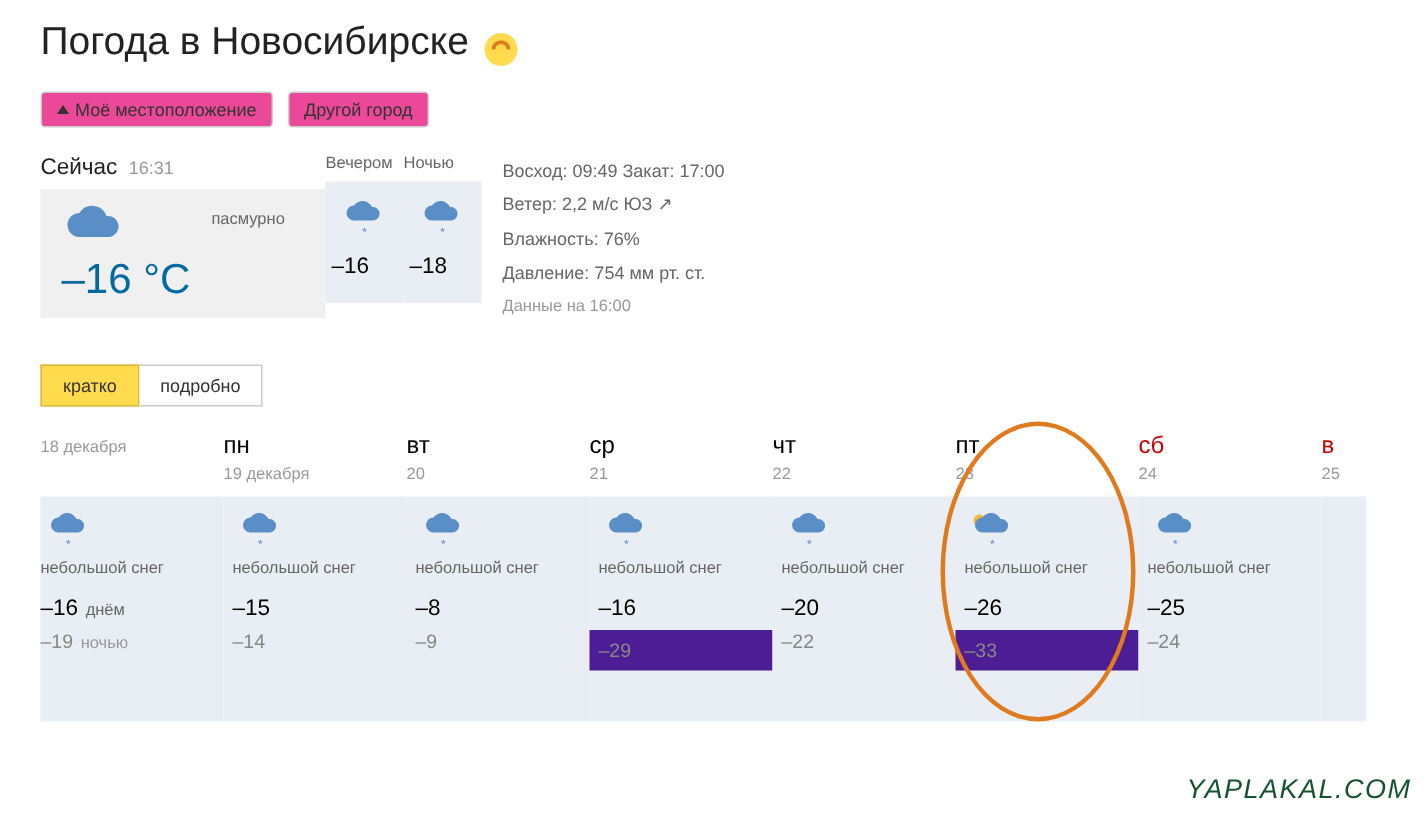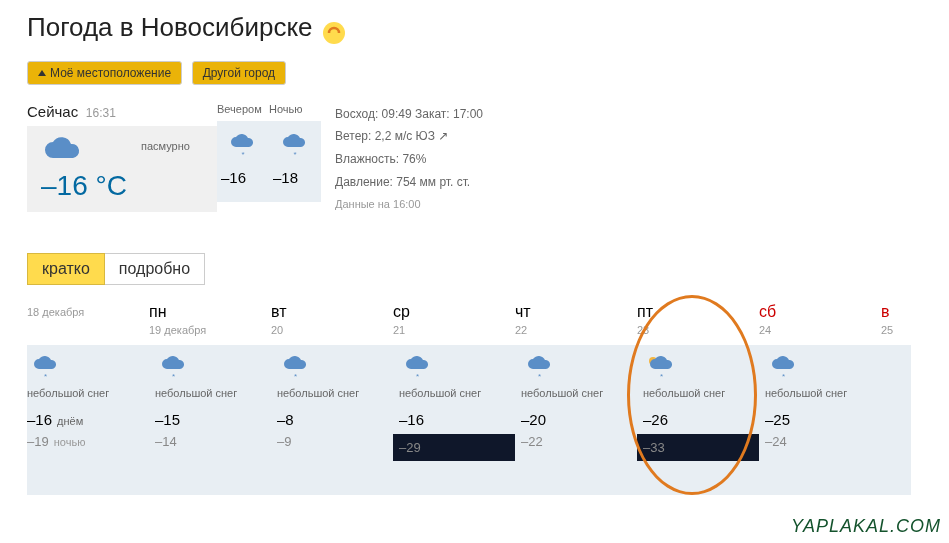--- a/index.html
+++ b/index.html
@@ -2,55 +2,55 @@
 <html><head>
 <meta charset="utf-8">
 <style>
 * { box-sizing: border-box; margin: 0; padding: 0; }
 body { font-family: Arial, Helvetica, sans-serif; font-size: 13px; color: #333; background: #fff; width: 949px; }
 .page { padding: 12px 27px; }
 .header-row { margin-bottom: 16px; }
 .title { font-size: 26px; font-weight: 400; color: #222; display: inline-block; }
 .logo { display: inline-block; vertical-align: middle; margin-left: 6px; width: 24px; height: 24px; }
 .loc-buttons { margin-bottom: 18px; }
-.loc-btn { display: inline-block; border: 1px solid #ccc; border-radius: 3px; padding: 4px 10px; font-size: 12px; background: #eab308; margin-right: 6px; cursor: pointer; }
+.loc-btn { display: inline-block; border: 1px solid #ccc; border-radius: 3px; padding: 4px 10px; font-size: 12px; background: #ec4899; margin-right: 6px; cursor: pointer; }
 .tri { display: inline-block; width: 0; height: 0; border-left: 4px solid transparent; border-right: 4px solid transparent; border-bottom: 6px solid #333; margin-right: 4px; vertical-align: middle; }
 .now-row { display: flex; align-items: flex-start; margin-bottom: 28px; }
 .now-block { }
 .now-label { font-size: 15px; color: #222; }
 .now-time { font-size: 12px; color: #999; margin-left: 4px; }
 .now-main { background: #f0f0f0; padding: 10px 14px; margin-top: 6px; display: flex; align-items: flex-start; gap: 14px; width: 190px; }
 .big-cloud { color: #5a8ec7; }
 .big-temp { font-size: 28px; font-weight: 400; color: #0369a1; margin-top: 6px; }
 .cond-now { font-size: 11px; color: #666; margin-top: 4px; }
 .mini-col { width: 52px; text-align: left; }
 .mini-label { font-size: 11px; color: #666; margin-bottom: 6px; }
 .mini-box { background: #e8eef3; padding: 12px 4px 16px 4px; }
 .mini-icon { color: #5a8ec7; }
 .mini-temp { font-size: 15px; color: #000; margin-top: 10px; }
 .details { margin-left: 14px; font-size: 12px; color: #666; line-height: 1.9; }
 .det-time { color: #999; font-size: 11px; }
 .view-tabs { margin-bottom: 16px; }
-.vtab { display: inline-block; border: 1px solid #ccc; padding: 6px 14px; font-size: 16px; cursor: pointer; margin-top: 10px; }
+.vtab { display: inline-block; border: 1px solid #ccc; padding: 6px 14px; font-size: 12px; cursor: pointer; }
 .vtab.active { background: #ffdb4d; border-color: #d8b83f; }
 .vtab:not(.active) { background: #fff; border-left: none; }
 .forecast-row { display: flex; position: relative; }
 .day-col { width: 122px; flex-shrink: 0; }
 .day-col.sunday { width: 30px; overflow: hidden; }
 .day-head { height: 44px; padding-top: 2px; }
 .day-name { font-size: 16px; font-weight: 400; color: #000; }
 .day-name.weekend { color: #c00; }
 .day-date { font-size: 11px; color: #999; margin-top: 3px; }
 .day-body { background: #e8eef3; padding: 10px 6px; height: 150px; position: relative; }
 .day-first .day-body, .day-first .day-head { padding-left: 0; }
 .fc-icon { color: #5a8ec7; margin-bottom: 6px; margin-left: 4px; }
 .fc-cond { font-size: 11px; color: #666; margin-bottom: 12px; white-space: nowrap; }
 .fc-hi { font-size: 15px; color: #000; }
 .fc-hi .sub { font-size: 11px; color: #666; margin-left: 2px; }
-.fc-lo { font-size: 13px; color: #888; margin-top: 6px; background: #0f172a; margin-left: -6px; margin-right: -6px; margin-bottom: -10px; padding: 6px; }
+.fc-lo { font-size: 13px; color: #888; margin-top: 6px; background: #4c1d95; margin-left: -6px; margin-right: -6px; margin-bottom: -10px; padding: 6px; }
 .fc-lo.nobg { background: transparent; margin: 6px 0 0 0; padding: 0; }
 .fc-lo .sub { font-size: 11px; color: #999; margin-left: 2px; }
 .circle { position: absolute; border: 3px solid #e07a1f; border-radius: 50%; width: 130px; height: 200px; pointer-events: none; left: 600px; top: -6px; }
 .watermark { position: fixed; right: 8px; bottom: 6px; color: #14532d; font-size: 18px; font-style: italic; letter-spacing: 1px; }
 svg { display: block; }
 </style>
 </head>
 <body>
 
 <div class="page">

